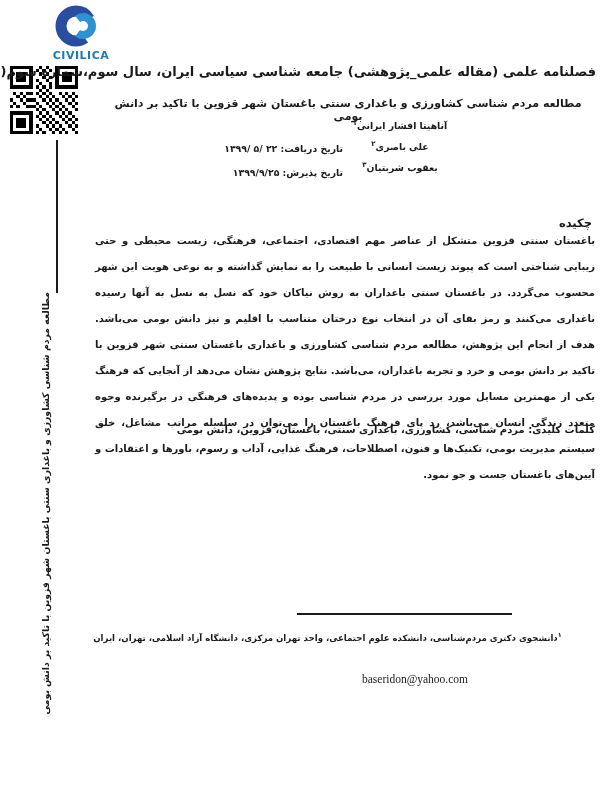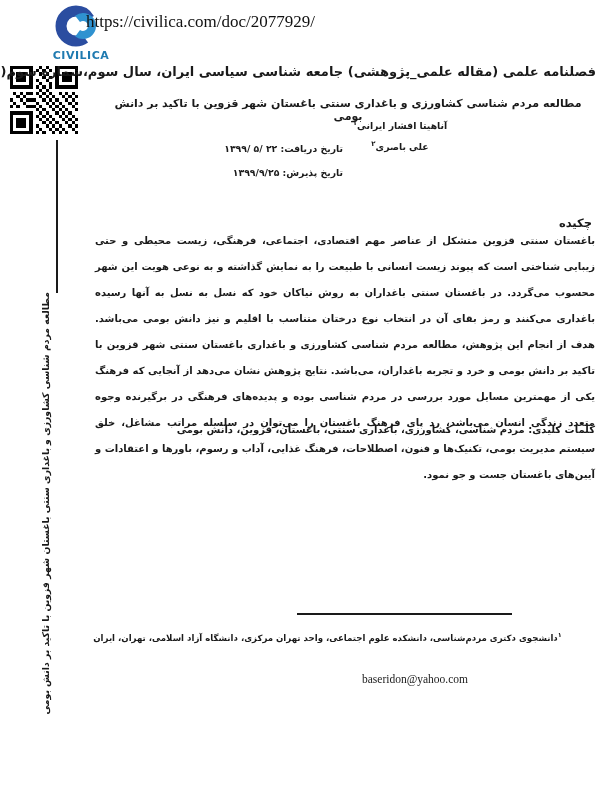--- a/index.html
+++ b/index.html
@@ -54,21 +54,20 @@
 <div class="page">
 
   <div class="logo-wrap">
     <svg class="logo-svg" width="58" height="44" viewBox="0 0 58 44">
       <circle cx="24" cy="21" r="15" fill="none" stroke-width="11" stroke-dasharray="72 28" stroke-dashoffset="-14" stroke="#2b4da0"></circle>
       <circle cx="31" cy="21" r="9" fill="none" stroke-width="8" stroke-dasharray="40 16.5" stroke-dashoffset="20.2" stroke="#2f92d0"></circle>
     </svg>
     <div class="wordmark" id="wordmark" style="color: rgb(31, 122, 176);">CIVILICA</div>
   </div>
 
-  <div class="doc-url">https://civilica.com/doc/2077929/</div>
 
   <svg class="qr" id="qr" viewBox="0 0 21 21" shape-rendering="crispEdges">
       <rect x="0" y="0" width="7" height="7" fill="#000"></rect>
       <rect x="1" y="1" width="5" height="5" fill="#fff"></rect>
       <rect x="2" y="2" width="3" height="3" fill="#000"></rect>
       <rect x="14" y="0" width="7" height="7" fill="#000"></rect>
       <rect x="15" y="1" width="5" height="5" fill="#fff"></rect>
       <rect x="16" y="2" width="3" height="3" fill="#000"></rect>
       <rect x="0" y="14" width="7" height="7" fill="#000"></rect>
       <rect x="1" y="15" width="5" height="5" fill="#fff"></rect>
@@ -189,20 +188,21 @@
   <div class="paper-title">مطالعه مردم شناسی کشاورزی و باغداری سنتی باغستان شهر قزوین با تاکید بر دانش بومی</div>
 
   <div class="dates">
     <div class="row">تاریخ دریافت: ۲۲ /۵ /۱۳۹۹</div>
     <div class="row">تاریخ پذیرش: ۱۳۹۹/۹/۲۵</div>
   </div>
 
   <div class="authors">
     <div class="author"><span>آناهیتا افشار ایرانی</span><sup>۱</sup></div>
     <div class="author"><span>علی باصری</span><sup>۲</sup></div>
+    <div class="author"><span>یعقوب شربتیان</span><sup>۳</sup></div>
   </div>
 
   <div class="v-line"></div>
   <div class="v-title">مطالعه مردم شناسی کشاورزی و باغداری سنتی باغستان شهر قزوین با تاکید بر دانش بومی</div>
 
   <div class="abstract-heading">چکیده</div>
   <div class="abstract-body">باغستان سنتی قزوین متشکل از عناصر مهم اقتصادی، اجتماعی، فرهنگی، زیست محیطی و حتی زیبایی شناختی است که پیوند زیست انسانی با طبیعت را به نمایش گذاشته و به نوعی هویت این شهر محسوب می‌گردد. در باغستان سنتی باغداران به روش نیاکان خود که نسل به نسل به آنها رسیده باغداری می‌کنند و رمز بقای آن در انتخاب نوع درختان متناسب با اقلیم و نیز دانش بومی می‌باشد. هدف از انجام این پژوهش، مطالعه مردم شناسی کشاورزی و باغداری باغستان سنتی شهر قزوین با تاکید بر دانش بومی و خرد و تجربه باغداران، می‌باشد. نتایج پژوهش نشان می‌دهد از آنجایی که فرهنگ یکی از مهمترین مسایل مورد بررسی در مردم شناسی بوده و پدیده‌های فرهنگی در برگیرنده وجوه متعدد زندگی انسان می‌باشد، رد پای فرهنگ باغستان را می‌توان در سلسله مراتب مشاغل، خلق سیستم مدیریت بومی، تکنیک‌ها و فنون، اصطلاحات، فرهنگ غذایی، آداب و رسوم، باورها و اعتقادات و آیین‌های باغستان جست و جو نمود.</div>
   <div class="keywords">کلمات کلیدی: مردم شناسی، کشاورزی، باغداری سنتی، باغستان، قزوین، دانش بومی</div>
 
   <div class="fn-divider"></div>

